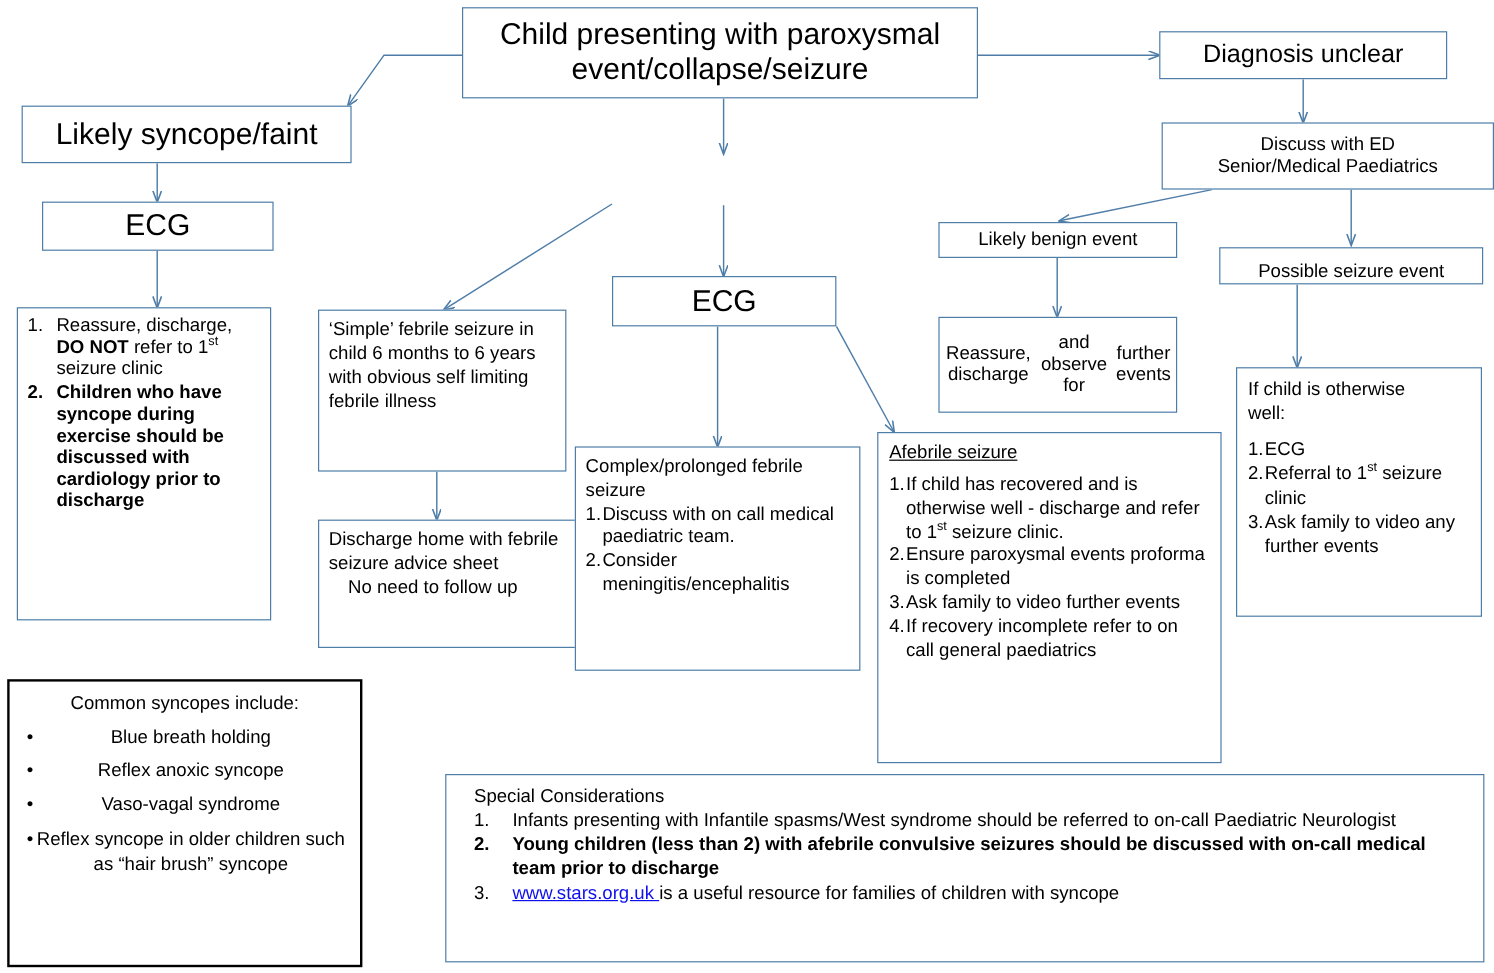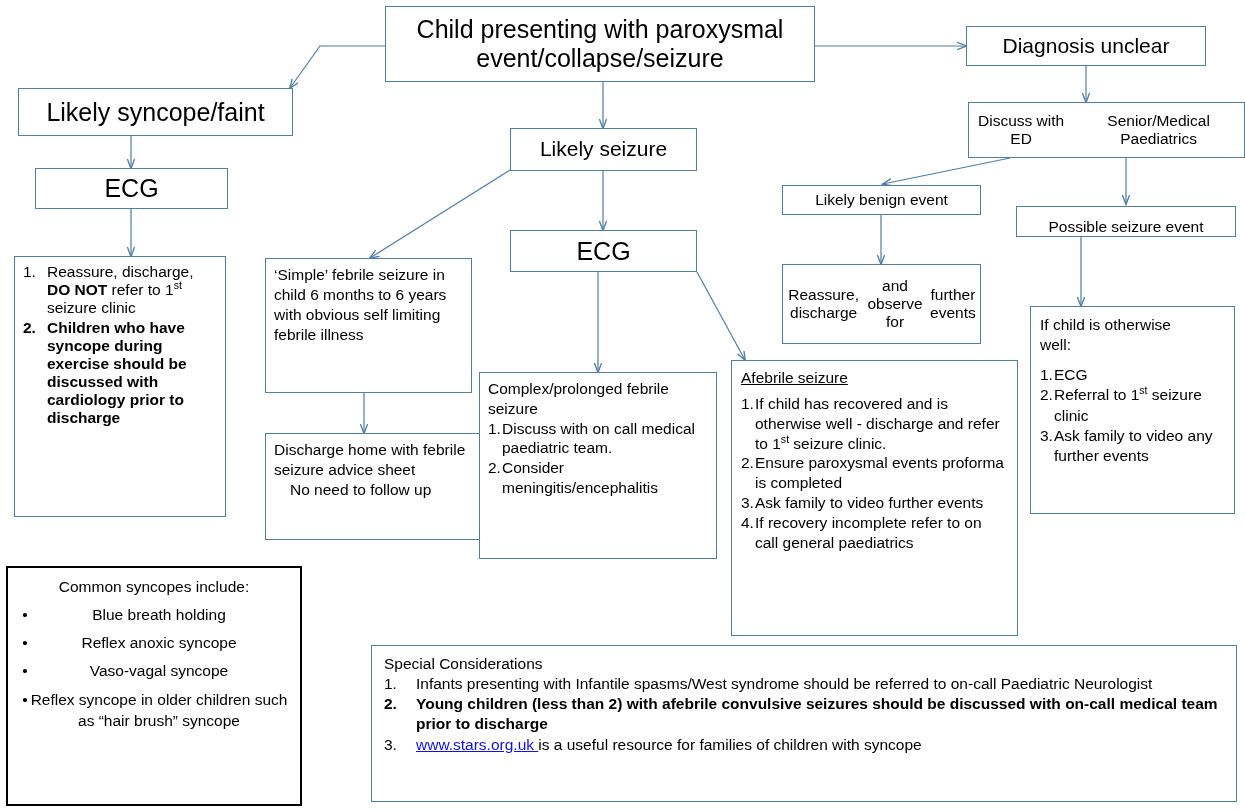--- a/index.html
+++ b/index.html
@@ -107,23 +107,20 @@
     <div class="li hang-wide">
       <span class="mk">1.</span>
       <span class="tx">Reassure, discharge, <b>DO NOT</b> refer to 1<sup>st</sup> seizure clinic</span>
     </div>
     <div class="li hang-wide bold" style="margin-top:2px;">
       <span class="mk">2.</span>
       <span class="tx">Children who have syncope during exercise should be discussed with cardiology prior to discharge</span>
     </div>
   </div>
 
-  <div class="box ctr t20" style="left:510px; top:128px; width:187px; height:43px;">
-    <span>Likely seizure</span>
-  </div>
 
   <div class="box ctr t24" style="left:510px; top:230px; width:187px; height:42px;">
     <span>ECG</span>
   </div>
 
   <div class="box pad t15" style="left:265px; top:258px; width:207px; height:135px;">
     <div style="line-height:1.30;">‘Simple’ febrile seizure in child 6 months to 6 years with obvious self limiting febrile illness</div>
   </div>
 
   <div class="box pad t15" style="left:265px; top:433px; width:220px; height:107px;">
@@ -161,21 +158,21 @@
     <div class="li hang-narrow" style="line-height:1.28;">
       <span class="mk">4.</span>
       <span class="tx">If recovery incomplete refer to on call general paediatrics</span>
     </div>
   </div>
 
   <div class="box ctr t20" style="left:966px; top:26px; width:240px; height:40px;">
     <span>Diagnosis unclear</span>
   </div>
 
-  <div class="box ctr t15" style="left:968px; top:102px; width:277px; height:56px; flex-direction:row;">
+  <div class="box ctr t15" style="left:968px; top:102px; width:277px; height:56px; flex-direction:column;">
     <div>Discuss with ED</div>
     <div>Senior/Medical Paediatrics</div>
   </div>
 
   <div class="box ctr t15" style="left:782px; top:185px; width:199px; height:30px;">
     <span>Likely benign event</span>
   </div>
 
   <div class="box ctr t15" style="left:782px; top:264px; width:199px; height:80px; flex-direction:row;">
     <div>Reassure, discharge</div>
@@ -213,30 +210,30 @@
       <span class="tx">Blue breath holding</span>
     </div>
     <div class="gap10"></div>
     <div class="li hang-bul">
       <span class="mk">•</span>
       <span class="tx">Reflex anoxic syncope</span>
     </div>
     <div class="gap10"></div>
     <div class="li hang-bul">
       <span class="mk">•</span>
-      <span class="tx">Vaso-vagal syncope</span>
+      <span class="tx">Vaso-vagal syndrome</span>
     </div>
     <div class="gap10"></div>
     <div class="li hang-bul" style="line-height:1.35;">
       <span class="mk">•</span>
       <span class="tx">Reflex syncope in older children such as “hair brush” syncope</span>
     </div>
   </div>
 
-  <div class="box t15" style="left:371px; top:645px; width:866px; height:157px; padding:8px 12px;">
+  <div class="box t15" style="left:371px; top:645px; width:866px; height:157px; padding:8px 23px;">
     <div style="line-height:1.30;">Special Considerations</div>
     <div class="li" style="line-height:1.30;">
       <span class="mk" style="width:32px;">1.</span>
       <span class="tx">Infants presenting with Infantile spasms/West syndrome should be referred to on-call Paediatric Neurologist</span>
     </div>
     <div class="li bold" style="line-height:1.30;">
       <span class="mk" style="width:32px;">2.</span>
       <span class="tx">Young children (less than 2) with afebrile convulsive seizures should be discussed with on-call medical team prior to discharge</span>
     </div>
     <div class="li" style="line-height:1.30;">

